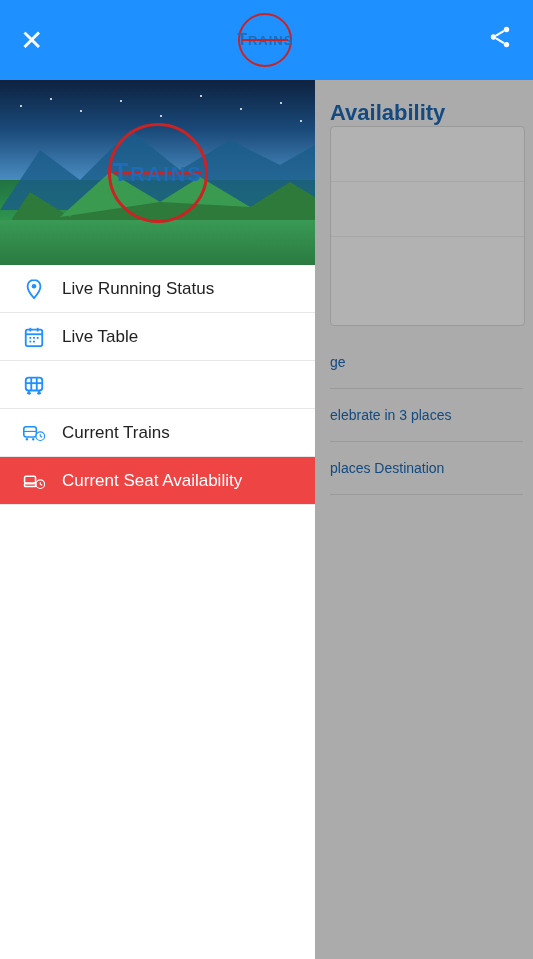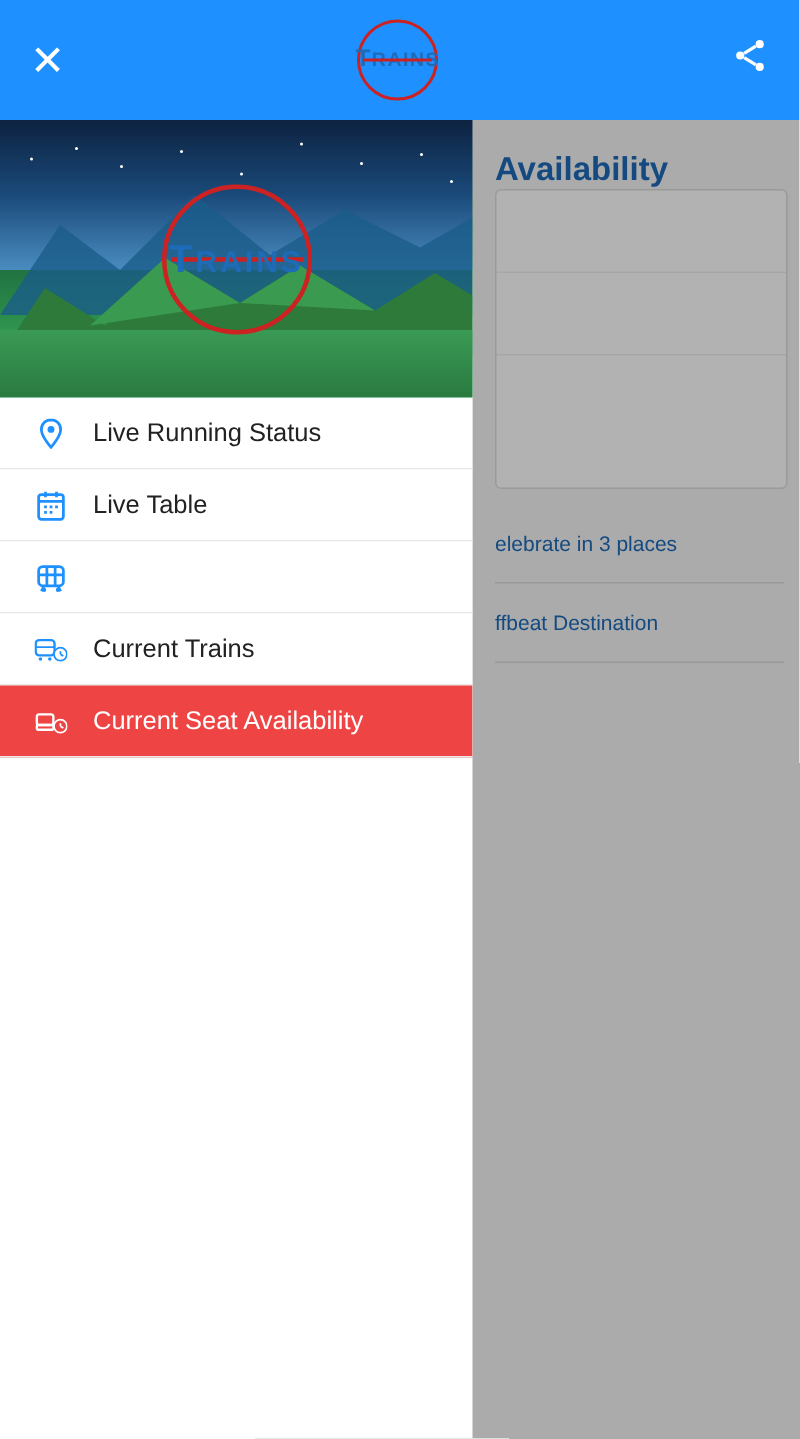--- a/index.html
+++ b/index.html
@@ -289,22 +289,23 @@
 <div class="main-area">
 
   <div class="right-panel">
     <div class="right-panel-title">Availability</div>
     <div class="right-panel-box right-panel-box-tall">
       <div class="right-panel-box-inner"></div>
       <div class="right-panel-box-inner"></div>
       <div class="right-panel-box-inner"></div>
     </div>
     <div class="right-panel-links">
+      <div class="right-panel-link">ge</div>
       <div class="right-panel-link">elebrate in 3 places</div>
-      <div class="right-panel-link">ffbeat Destination</div>
+      <div class="right-panel-link">places Destination</div>
     </div>
   </div>
 
   <div class="drawer-overlay"></div>
 
   <div class="drawer">
 
     <div class="drawer-hero">
       <div class="hero-sky"></div>
 

